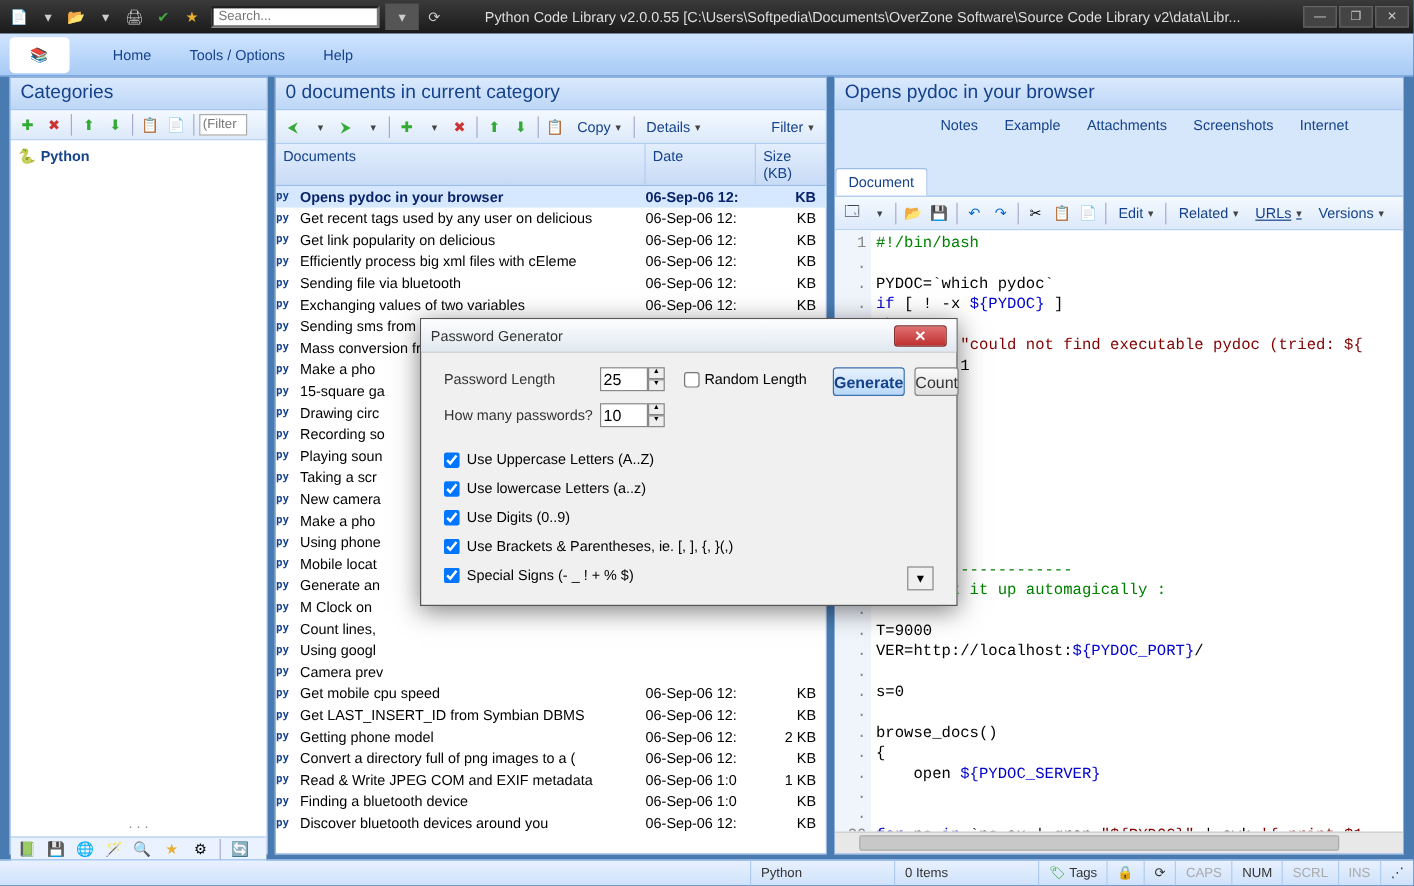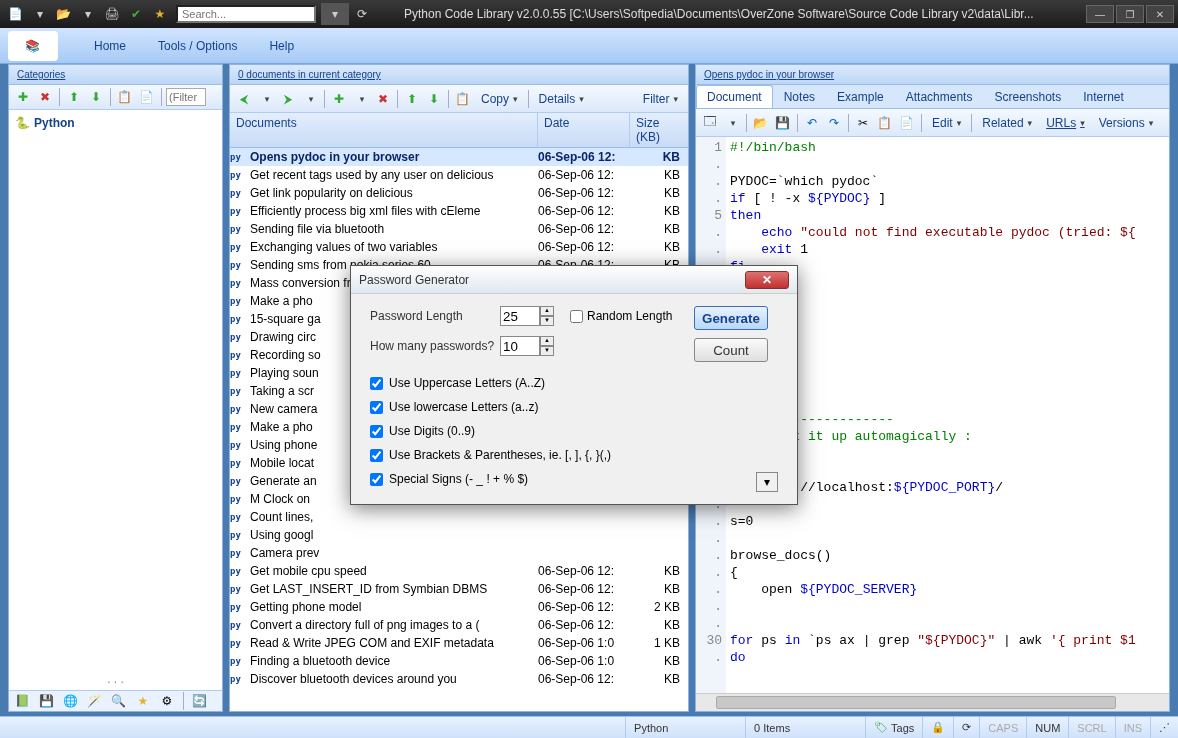--- a/index.html
+++ b/index.html
@@ -18,21 +18,21 @@
 .logo { width: 50px; height: 30px; margin-left: 8px; background: #fff; border-radius: 4px; display: flex; align-items: center; justify-content: center; }
 
 
 .menubar { height: 24px; background: linear-gradient(#e8f1ff,#cfe2fb); display: flex; align-items: center; padding-left: 60px; border-bottom: 1px solid #9cc0eb; }
 .menubar .mi { padding: 3px 16px; color: #15428b; cursor: pointer; }
 
 
 .main { position: absolute; top: 64px; left: 8px; right: 8px; bottom: 26px; display: flex; gap: 6px; }
 
 .panel { background: #eaf2ff; border: 1px solid #8db2e3; display: flex; flex-direction: column; }
-.panel-header { background: linear-gradient(#dbeafd,#bcd6f6); color: #15428b; padding: 4px 8px; font-size: 10px; border-bottom: 1px solid #99bce8; text-decoration: underline; }
+.panel-header { background: linear-gradient(#dbeafd,#bcd6f6); color: #15428b; padding: 4px 8px; font-size: 16px; border-bottom: 1px solid #99bce8; }
 .panel-toolbar { background: linear-gradient(#f4f9ff,#dce9fa); border-bottom: 1px solid #b0cdf0; padding: 2px 4px; display: flex; align-items: center; gap: 2px; height: 28px; }
 .tbtn { width: 20px; height: 20px; display: inline-flex; align-items: center; justify-content: center; cursor: pointer; border: 1px solid transparent; border-radius: 2px; }
 .tsep { width: 1px; height: 18px; background: #aac; margin: 0 2px; }
 .tbtn-txt { padding: 2px 6px; cursor: pointer; color: #15428b; display: inline-flex; align-items: center; gap: 2px; }
 .ddarrow::after { content: "▾"; font-size: 9px; margin-left: 2px; color: #444; }
 
 .left-panel { width: 215px; }
 .tree { flex: 1; background: #fff; padding: 4px; }
 .tree-item { display: flex; align-items: center; gap: 4px; padding: 2px; font-weight: bold; color: #15428b; }
 .bottom-icons { height: 24px; background: #eaf2ff; border-top: 1px solid #b0cdf0; display: flex; align-items: center; gap: 4px; padding: 0 4px; }
@@ -44,21 +44,21 @@
 .doc-row { display: flex; align-items: center; height: 18px; font-size: 12px; }
 .doc-row.sel { background: #d6e8ff; color: #0a246a; font-weight: bold; }
 .doc-icon { width: 18px; text-align: left; font-size: 9px; font-weight: bold; color: #15428b; font-family: monospace; }
 .doc-row .c-name { flex: 1; padding-left: 2px; overflow: hidden; white-space: nowrap; }
 .doc-row .c-date { width: 92px; }
 .doc-row .c-size { width: 58px; text-align: right; padding-right: 8px; }
 
 .right-panel { flex: 1; }
 .tabs { display: flex; background: #d6e6fb; border-bottom: 1px solid #99bce8; }
 .tab { padding: 4px 10px; color: #15428b; cursor: pointer; border: 1px solid transparent; border-bottom: none; }
-.tab.active { background: #fff; border-color: #99bce8; border-radius: 3px 3px 0 0; }
+.tab.active { background: #fff; border-color: #99bce8; border-radius: 3px 3px 0 0; margin-top: 48px; }
 .code-area { flex: 1; background: #fff; display: flex; font-family: "Courier New", monospace; font-size: 13px; overflow: hidden; }
 .gutter { width: 30px; background: #f0f5fc; color: #888; text-align: right; padding: 2px 4px 0 0; line-height: 17px; }
 .code { flex: 1; padding: 2px 4px; line-height: 17px; white-space: pre; }
 .kw-green { color: #008000; }
 .kw-blue { color: #0000cc; }
 .kw-red { color: #800000; }
 .scrollbar-h { height: 18px; background: #e8e8e8; border-top: 1px solid #ccc; position: relative; }
 .scrollbar-h .thumb { position: absolute; left: 20px; width: 400px; top: 2px; bottom: 2px; background: #c8c8c8; border: 1px solid #aaa; border-radius: 2px; }
 
 
@@ -437,21 +437,21 @@
         </div>
         <div class="dlg-row">
           <span class="dlg-label">How many passwords?</span>
           <input class="dlg-input" value="10" style="">
           <div class="spin">
               <div class="spin-b">▲</div>
               <div class="spin-b">▼</div>
             </div>
         </div>
       </div>
-      <div style="width:84px;display:flex;flex-direction:column;gap:8px">
+      <div style="width:84px;display:flex;flex-direction:row;gap:8px">
         <button class="dlg-btn">Generate</button>
         <button class="dlg-btn plain">Count</button>
       </div>
     </div>
     <div id="dlg-opts">
         <div class="dlg-check">
           <input type="checkbox" checked="" style="">
           <span>Use Uppercase Letters (A..Z)</span>
         </div>
         <div class="dlg-check">

